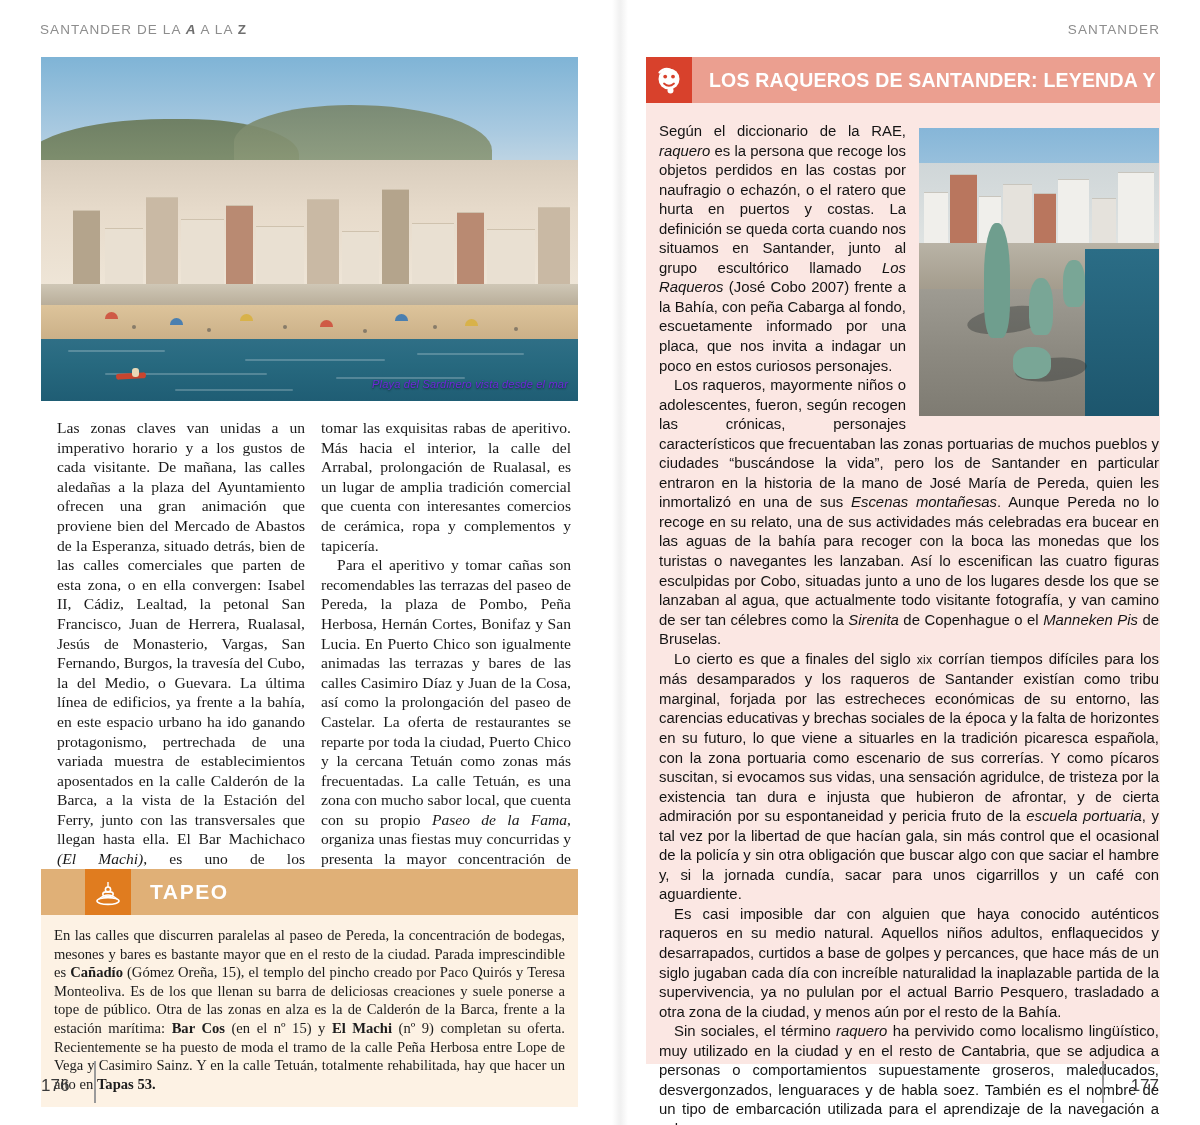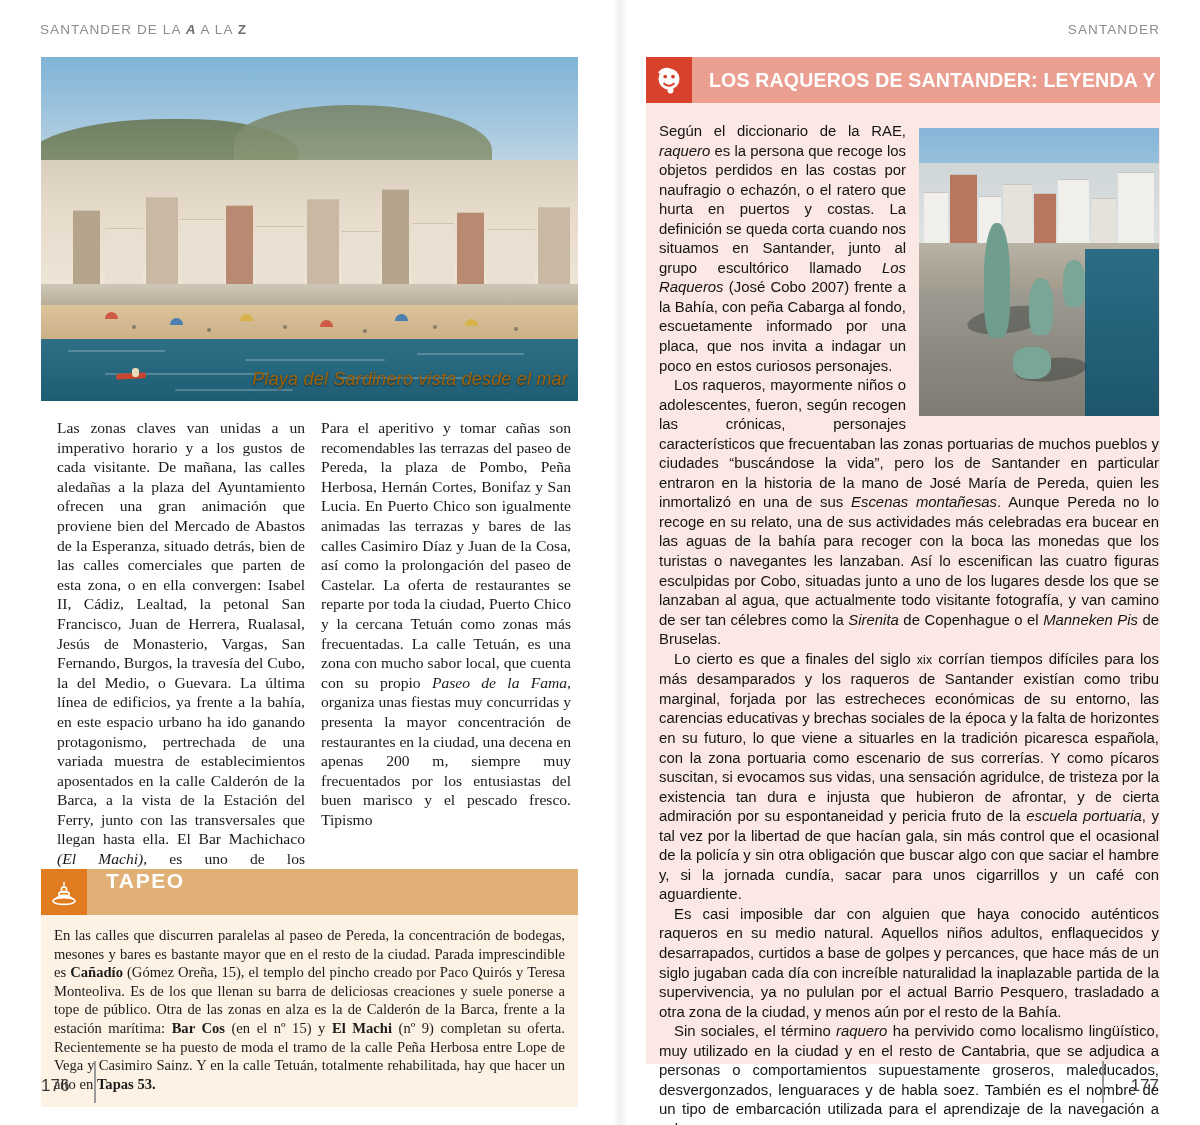--- a/index.html
+++ b/index.html
@@ -59,38 +59,38 @@
   .kayak{ position:absolute; left:14%; top:92%; width:30px; height:6px;
     background:#c8452f; border-radius:6px; transform:rotate(-3deg); }
   .kayaker{ position:absolute; left:17%; top:90.4%; width:7px; height:9px;
     background:#e8d9b8; border-radius:3px; }
   .umb { position:absolute; width:13px; height:7px; border-radius:7px 7px 0 0; }
   .sunb{ position:absolute; width:4px; height:4px; border-radius:50%; background:#4a4a4a; opacity:.55;}
 
   .hero-caption {
     position:absolute; right:10px; bottom:11px;
     font-family:"Liberation Sans", sans-serif;
-    font-style:italic; font-size:18px; color:#a16207;
+    font-style:italic; font-size:11px; color:#6d28d9;
     text-shadow:0 1px 2px rgba(0,0,0,.55);
     letter-spacing:.2px;
   }
 
   
   .col { position:absolute; font-size:15.6px; line-height:19.6px; color:#1a1a1a;
          text-align:justify; -webkit-hyphens:auto; hyphens:auto; }
   #left-col-1 { left:57px; top:418px; width:248px; }
   #left-col-2 { left:321px; top:418px; width:250px; }
   .col p { margin:0; text-indent:0; }
   .col p + p { text-indent:16px; }
   .col i { font-style:italic; }
 
   
   .tapeo { position:absolute; left:41px; top:869px; width:537px; }
-  .tapeo-head { position:relative; height:46px; display:flex; align-items:flex-start;
-    background:#e0b077; }
+  .tapeo-head { position:relative; height:46px; display:flex; align-items:center;
+    background:#e0b077;padding-left:44px; }
   .tapeo-icon { width:46px; height:46px; background:#e07c1f; flex:0 0 46px;
     display:flex; align-items:center; justify-content:center; }
   .tapeo-title { font-family:"Liberation Sans", sans-serif; font-weight:bold;
     font-size:21px; letter-spacing:1.6px; color:#ffffff; margin-left:19px; }
   .tapeo-body { background:#fdf2e4; padding:11px 13px 14px 13px;
     font-size:14.6px; line-height:18.6px; color:#1c1c1c; text-align:justify; }
   .tapeo-body b { font-weight:bold; }
 
   
   .rq-panel { position:absolute; left:646px; top:57px; width:514px; height:1007px;
@@ -191,20 +191,21 @@
     <div class="kayak"></div>
     <div class="kayaker"></div>
     <div class="hero-caption">Playa del Sardinero vista desde el mar</div>
   </div>
 
   <div class="col" id="left-col-1">
     <p><span>Las zonas claves van unidas a un imperativo horario y a los gustos de cada visitante. De mañana, las calles aledañas a la plaza del Ayuntamiento ofrecen una gran animación que proviene bien del Mercado de Abastos de la Esperanza, situado detrás, bien de las calles comerciales que parten de esta zona, o en ella convergen: Isabel II, Cádiz, Lealtad, la petonal San Francisco, Juan de Herrera, Rualasal, Jesús de Monasterio, Vargas, San Fernando, Burgos, la travesía del Cubo, la del Medio, o Guevara. La última línea de edificios, ya frente a la bahía, en este espacio urbano ha ido ganando protagonismo, pertrechada de una variada muestra de establecimientos aposentados en la calle Calderón de la Barca, a la vista de la Estación del Ferry, junto con las transversales que llegan hasta ella. El Bar Machichaco </span><i>(El Machi)</i><span>, es uno de los imprescindibles en esta zona, ideal para acompasar el ritmo matinal y alternar compras o gestiones con un café o un delicioso tentempié y desde luego para</span></p>
   </div>
 
   <div class="col" id="left-col-2">
+    <p>tomar las exquisitas rabas de aperitivo. Más hacia el interior, la calle del Arrabal, prolongación de Rualasal, es un lugar de amplia tradición comercial que cuenta con interesantes comercios de cerámica, ropa y complementos y tapicería.</p>
     <p><span>Para el aperitivo y tomar cañas son recomendables las terrazas del paseo de Pereda, la plaza de Pombo, Peña Herbosa, Hernán Cortes, Bonifaz y San Lucia. En Puerto Chico son igualmente animadas las terrazas y bares de las calles Casimiro Díaz y Juan de la Cosa, así como la prolongación del paseo de Castelar. La oferta de restaurantes se reparte por toda la ciudad, Puerto Chico y la cercana Tetuán como zonas más frecuentadas. La calle Tetuán, es una zona con mucho sabor local, que cuenta con su propio </span><i>Paseo de la Fama</i><span>, organiza unas fiestas muy concurridas y presenta la mayor concentración de restaurantes en la ciudad, una decena en apenas 200 m, siempre muy frecuentados por los entusiastas del buen marisco y el pescado fresco. Tipismo</span></p>
   </div>
 
   <div class="tapeo">
     <div class="tapeo-head">
       <div class="tapeo-icon">
         <svg width="30" height="30" viewBox="0 0 30 30" aria-hidden="true">
           <ellipse cx="15" cy="24" rx="11" ry="3.4" fill="none" stroke="#fff" stroke-width="1.6"></ellipse>
           <path d="M6 22 Q15 14 24 22" fill="none" stroke="#fff" stroke-width="1.6"></path>
           <ellipse cx="15" cy="17" rx="5.2" ry="2.4" fill="none" stroke="#fff" stroke-width="1.6"></ellipse>

